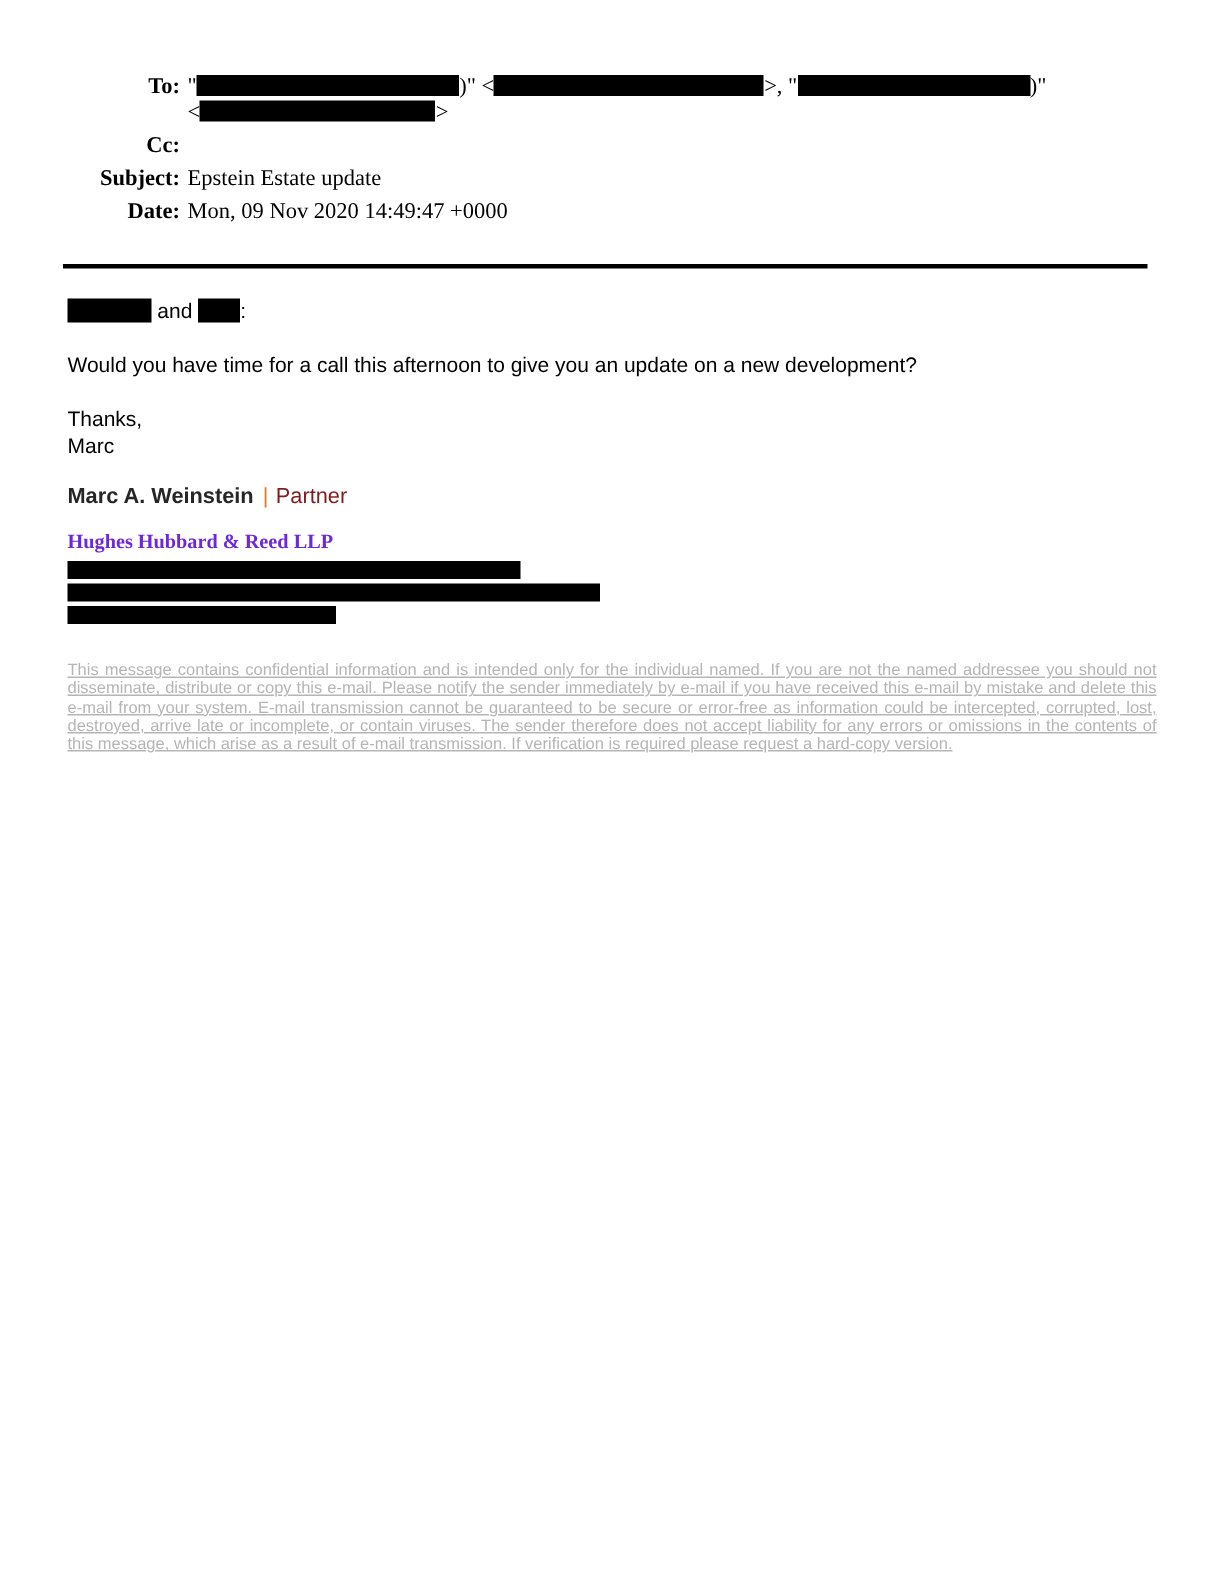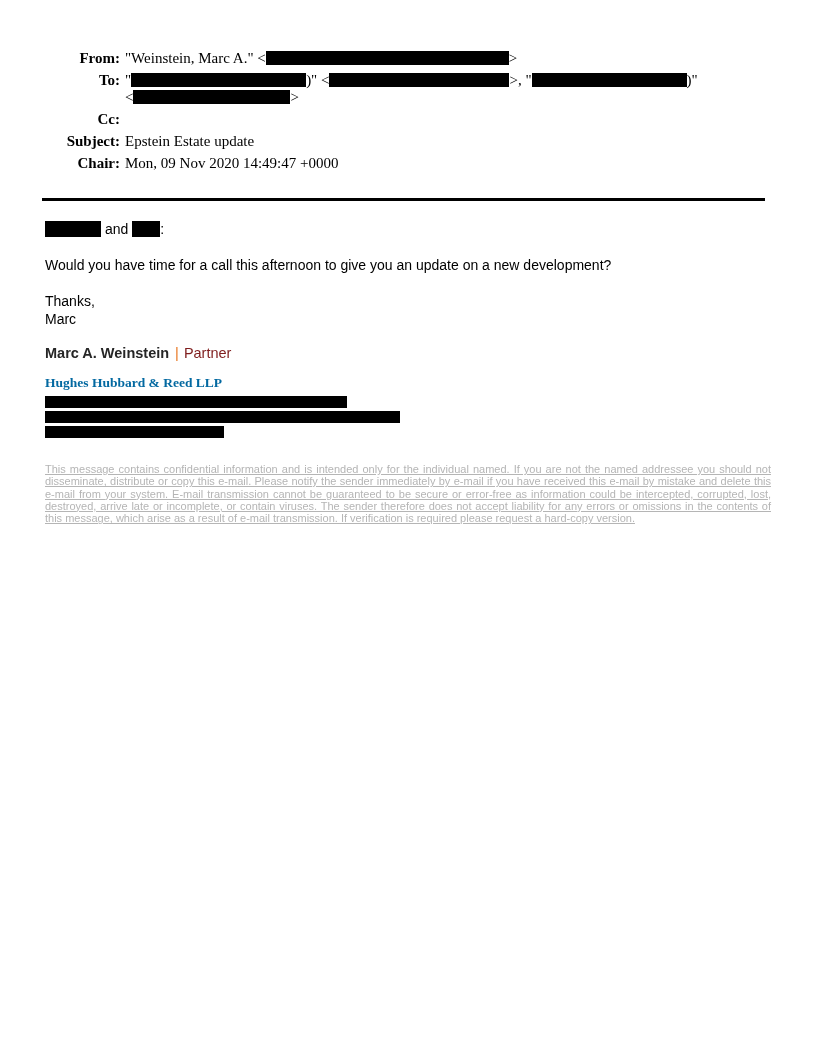--- a/index.html
+++ b/index.html
@@ -74,21 +74,21 @@
   .sig-role {
     margin-top: 14px;
     font-size: 9.5px;
     color: #737373;
   }
   .sig-firm {
     margin-top: 12px;
     font-family: "Liberation Serif", serif;
     font-weight: bold;
     font-size: 13.5px;
-    color: #0369a1;
+    color: #6d28d9;
   }
   .sig-bars { margin-top: 4px; }
   .sbar { background: #000; height: 12px; margin-bottom: 3px; }
   .sbar1 { width: 302px; }
   .sbar2 { width: 355px; }
   .sbar3 { width: 179px; }
   
   .disclaimer {
     margin-top: 25px;
     width: 726px;
@@ -99,46 +99,40 @@
     text-decoration: underline;
   }
 </style>
 </head>
 <body>
 
 <div class="page">
 
   <div class="header">
 
-    <div class="hrow">
-      <div class="hlabel">From:</div>
-      <div class="hvalue">
-        <span>"Weinstein, Marc A." &lt;</span><span class="redact r-from"></span><span>&gt;</span>
-      </div>
-    </div>
 
     <div class="hrow">
       <div class="hlabel">To:</div>
       <div class="hvalue">
         <div><span>"</span><span class="redact r-to1"></span><span>)" &lt;</span><span class="redact r-to2"></span><span>&gt;, "</span><span class="redact r-to3"></span><span>)"</span></div>
         <div><span>&lt;</span><span class="redact r-to4"></span><span>&gt;</span></div>
       </div>
     </div>
 
     <div class="hrow">
       <div class="hlabel">Cc:</div>
     </div>
 
     <div class="hrow">
       <div class="hlabel">Subject:</div>
       <div class="hvalue">Epstein Estate update</div>
     </div>
 
     <div class="hrow">
-      <div class="hlabel">Chair:</div>
+      <div class="hlabel">Date:</div>
       <div class="hvalue">Mon, 09 Nov 2020 14:49:47 +0000</div>
     </div>
 
   </div>
 
   <div class="rule"></div>
 
   <div class="bodytext">
 
     <div class="greeting"><span class="redact r-greet1"></span><span> and </span><span class="redact r-greet2"></span><span>:</span></div>

